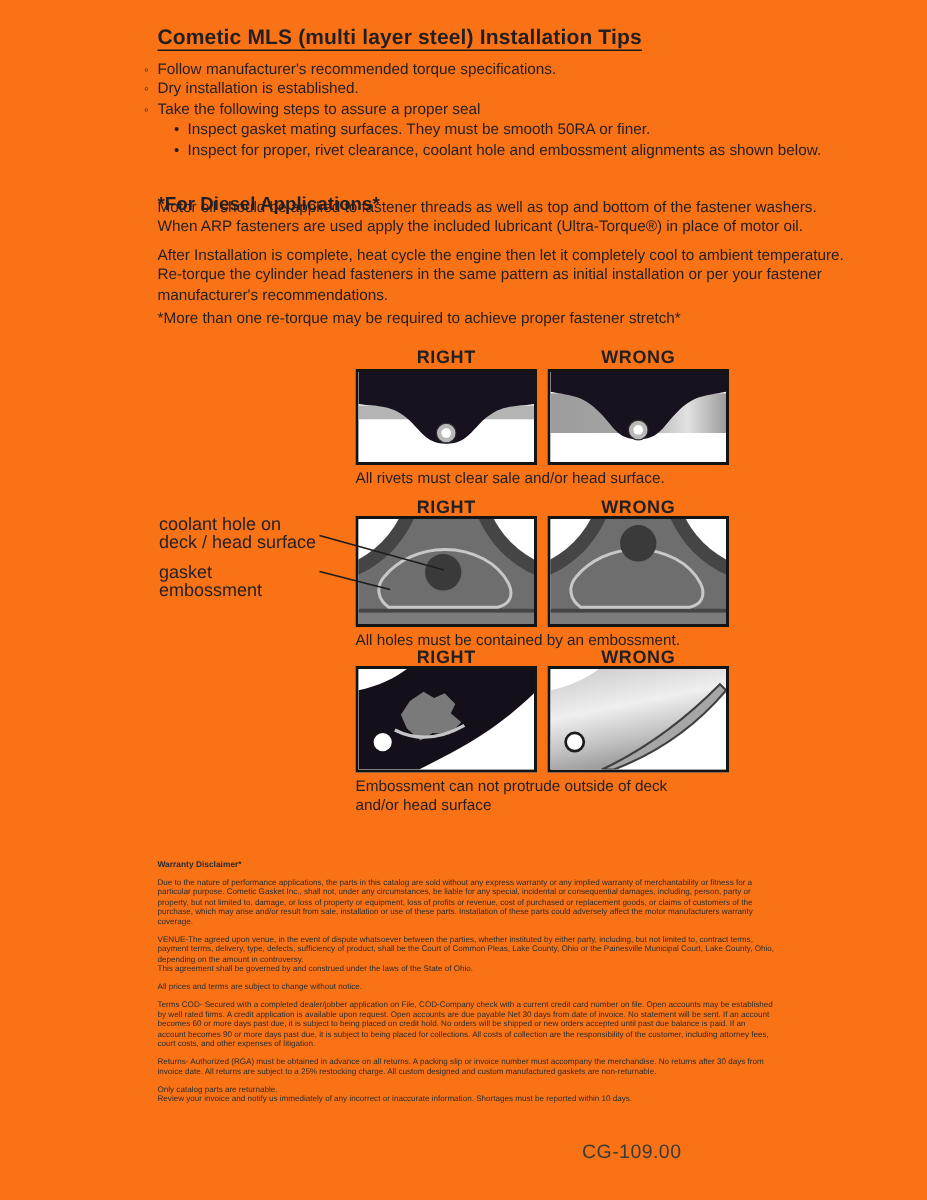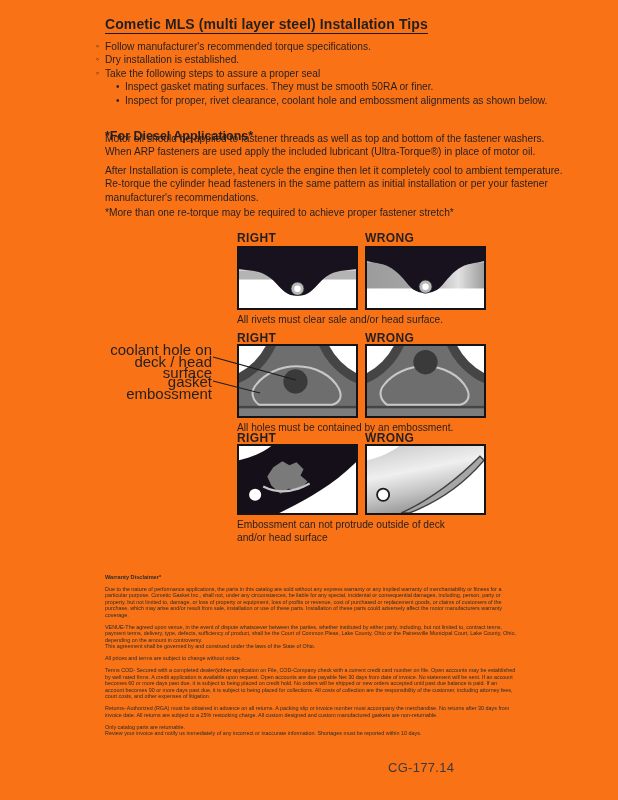--- a/index.html
+++ b/index.html
@@ -9,31 +9,31 @@
   .title{left:105px;top:16px;font-size:14px;font-weight:bold;letter-spacing:.1px;
          border-bottom:1.7px solid #1a1a1a;padding-bottom:1px;}
   .bullets{left:96px;top:40px;width:506px;font-size:10.2px;line-height:13.4px;}
   .bul{position:relative;padding-left:9px;}
   .bul .mk{position:absolute;left:0;top:0;font-size:9px;}
   .bul.sub{margin-left:20px;}
   .bul.sub .mk{font-size:10px;}
   .diesel-h{left:105px;top:115px;font-size:12.5px;font-weight:bold;margin-top:14px;}
   .para{left:105px;width:462px;font-size:10.2px;line-height:13.4px;}
   .p1{top:132px;} .p2{top:164px;} .p3{top:206px;}
-  .hdr{width:121px;font-size:12px;font-weight:bold;letter-spacing:.4px;}
+  .hdr{width:121px;text-align:center;font-size:12px;font-weight:bold;letter-spacing:.4px;}
   .dbox{width:121px;box-sizing:border-box;border:2.5px solid #141414;background:#fff;}
   .dbox svg{display:block;width:100%;height:100%;}
   .h1r,.b1r{left:237px;} .h1w,.b1w{left:365px;}
   .h1r,.h1w{top:231px;} .b1r,.b1w{top:246px;height:64px;}
   .cap{left:237px;font-size:10.2px;line-height:13px;}
   .cap1{top:313px;}
   .h2r,.b2r{left:237px;} .h2w,.b2w{left:365px;}
   .h2r,.h2w{top:331px;} .b2r,.b2w{top:344px;height:74px;}
   .cap2{top:421px;}
-  .lab{width:106px;text-align:right;font-size:15px;line-height:11.5px;}
+  .lab{width:106px;font-size:12px;line-height:11.5px;}
   .lab-coolant{left:106px;top:344px;}
   .lab-gasket{left:106px;top:376px;}
   .leaders{left:205px;top:350px;width:100px;height:60px;z-index:5;}
   .h3r,.b3r{left:237px;} .h3w,.b3w{left:365px;}
   .h3r,.h3w{top:431px;} .b3r,.b3w{top:444px;height:71px;}
   .cap3{top:518px;}
   .warranty{left:105px;top:574px;width:412px;font-size:5.4px;line-height:6.5px;color:#2b2b2b;}
   .warranty .wh{font-weight:bold;font-size:5.6px;margin-bottom:5px;}
   .warranty .wpar{margin:0 0 5.5px 0;white-space:pre-line;}
   .footer{left:388px;top:760px;font-size:13px;color:#3a3a3a;letter-spacing:.3px;}
@@ -180,15 +180,15 @@
     <p class="wpar">Due to the nature of performance applications, the parts in this catalog are sold without any express warranty or any implied warranty of merchantability or fitness for a particular purpose.  Cometic Gasket Inc., shall not, under any circumstances, be liable for any special, incidental or consequential damages, including, person, party or property, but not limited to, damage, or loss of property or equipment, loss of profits or revenue, cost of purchased or replacement goods, or claims of customers of the purchase, which may arise and/or result from sale, installation or use of these parts.  Installation of these parts could adversely affect the motor manufacturers warranty coverage.</p>
     <p class="wpar">VENUE-The agreed upon venue, in the event of dispute whatsoever between the parties, whether instituted by either party, including, but not limited to, contract terms, payment terms, delivery, type, defects, sufficiency of product, shall be the Court of Common Pleas, Lake County, Ohio or the Painesville Municipal Court, Lake County, Ohio, depending on the amount in controversy.
 This agreement shall be governed by and construed under the laws of the State of Ohio.</p>
     <p class="wpar">All prices and terms are subject to change without notice.</p>
     <p class="wpar">Terms COD- Secured with a completed dealer/jobber application on File, COD-Company check with a current credit card number on file.  Open accounts may be established by well rated firms.  A credit application is available upon request.  Open accounts are due payable Net 30 days from date of invoice.  No statement will be sent.  If an account becomes 60 or more days past due, it is subject to being placed on credit hold.  No orders will be shipped or new orders accepted until past due balance is paid.  If an account becomes 90 or more days past due, it is subject to being placed for collections.  All costs of collection are the responsibility of the customer, including attorney fees, court costs, and other expenses of litigation.</p>
     <p class="wpar">Returns- Authorized (RGA) must be obtained in advance on all returns.  A packing slip or invoice number must accompany the merchandise.  No returns after 30 days from invoice date.  All returns are subject to a 25% restocking charge.  All custom designed and custom manufactured gaskets are non-returnable.</p>
     <p class="wpar">Only catalog parts are returnable.
 Review your invoice and notify us immediately of any incorrect or inaccurate information.  Shortages must be reported within 10 days.</p>
   </div>
 
-  <div class="abs footer">CG-177.14</div>
+  <div class="abs footer">CG-109.00</div>
 
 </div>
 
 </body></html>

